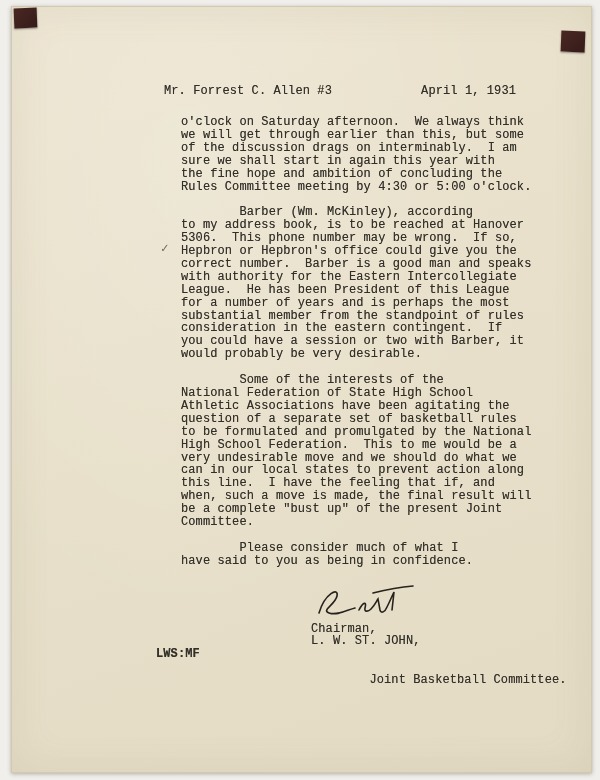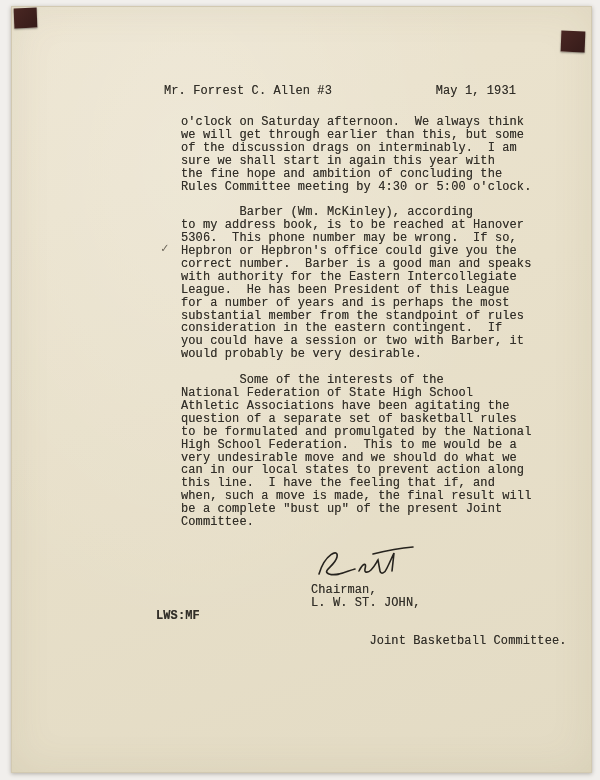--- a/index.html
+++ b/index.html
@@ -96,21 +96,21 @@
 <body>
 
 <div class="stage">
   <div class="paper">
 
     <div class="corner-mark tl"></div>
     <div class="corner-mark tr"></div>
 
     <div class="header-row typed">
       <span>Mr. Forrest C. Allen #3</span>
-      <span>May 1, 1931</span>
+      <span>April 1, 1931</span>
     </div>
 
     <div class="margin-check">✓</div>
 
     <div class="body-col typed">
       <p class="para">o'clock on Saturday afternoon.  We always think
 we will get through earlier than this, but some
 of the discussion drags on interminably.  I am
 sure we shall start in again this year with
 the fine hope and ambition of concluding the
@@ -132,20 +132,22 @@
 Athletic Associations have been agitating the
 question of a separate set of basketball rules
 to be formulated and promulgated by the National
 High School Federation.  This to me would be a
 very undesirable move and we should do what we
 can in our local states to prevent action along
 this line.  I have the feeling that if, and
 when, such a move is made, the final result will
 be a complete "bust up" of the present Joint
 Committee.</p>
+      <p class="para">        Please consider much of what I
+have said to you as being in confidence.</p>
 
 
       <div class="signature-wrap">
         <svg width="140" height="42" viewBox="0 0 140 42">
           <g fill="none" stroke="#26231e" stroke-width="1.6" stroke-linecap="round">
             <path d="M10,32 C16,12 30,6 28,15 C26,24 12,29 20,32 C28,35 38,29 46,27"></path>
             <path d="M50,29 C54,21 58,20 56,27 C55,31 59,31 62,28 C66,24 67,21 69,18 L71,29 C72,33 76,31 78,26 C81,20 83,15 85,11 L83,29"></path>
             <path d="M64,12 C76,9 92,6 104,5"></path>
           </g>
         </svg>

